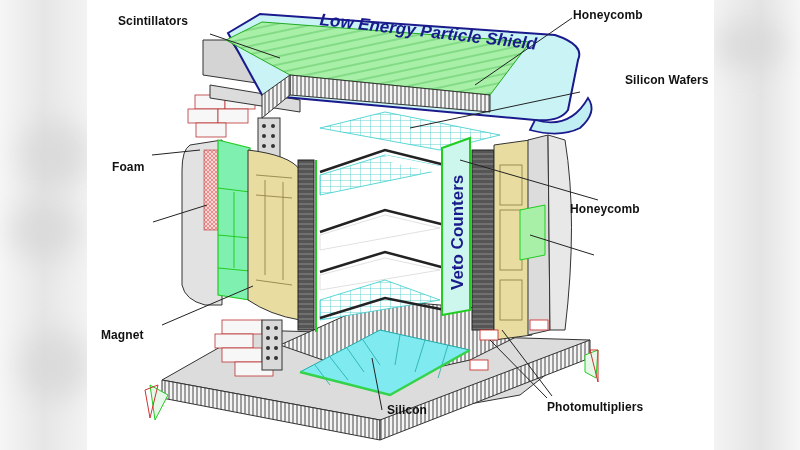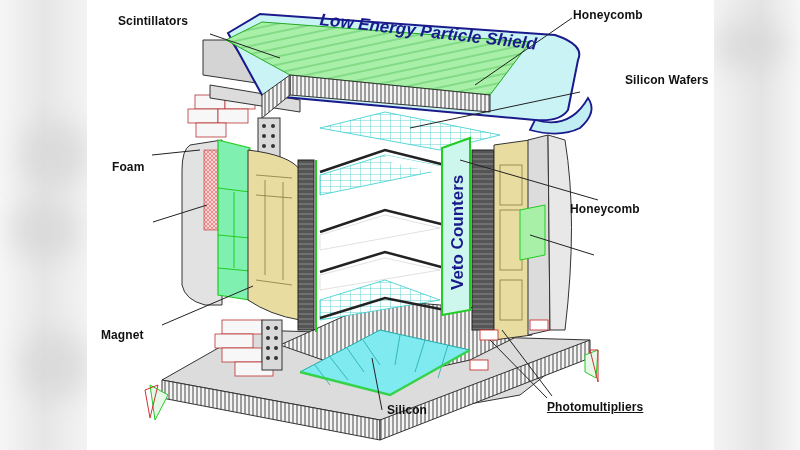--- a/index.html
+++ b/index.html
@@ -186,17 +186,17 @@
 
   <div class="label" style="left:31px;top:14px;">Scintillators</div>
   <div class="label" style="left:25px;top:160px;">Foam</div>
   <div class="label" style="left:14px;top:328px;">Magnet</div>
 
   <div class="label" style="left:486px;top:8px;">Honeycomb</div>
   <div class="label" style="left:496px;top:73px;margin-left:42px;">Silicon Wafers</div>
   <div class="label" style="left:483px;top:202px;">Honeycomb</div>
 
   <div class="label" style="left:300px;top:403px;">Silicon</div>
-  <div class="label" style="left:460px;top:400px;text-decoration:underline;">Photomultipliers</div>
+  <div class="label" style="left:460px;top:400px;">Photomultipliers</div>
 
   <div class="shield-label" style="left:234px;top:10px;">Low Energy Particle Shield</div>
   <div class="veto-label" style="left:361px;top:290px;">Veto Counters</div>
 </div>
 
 </body></html>

